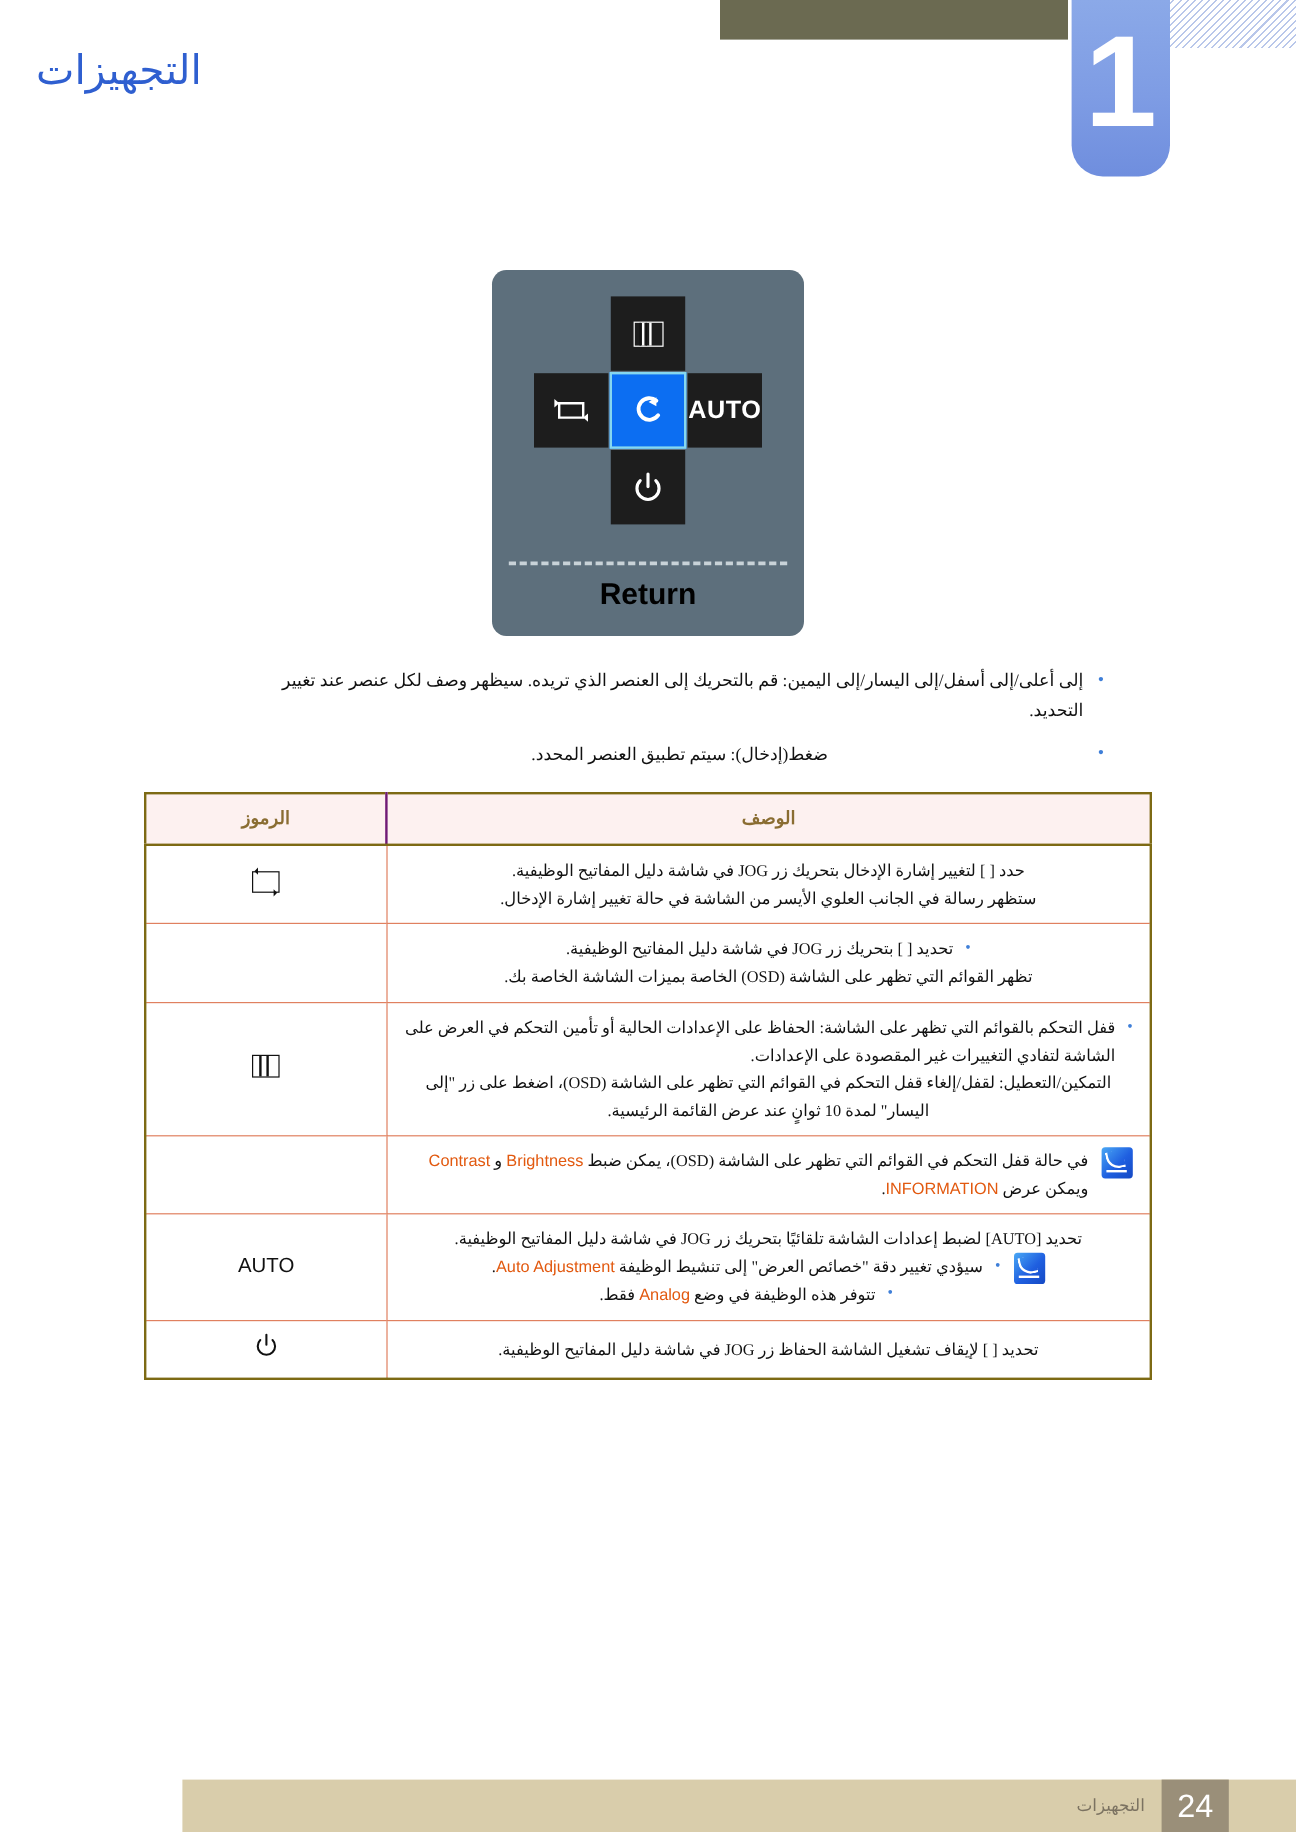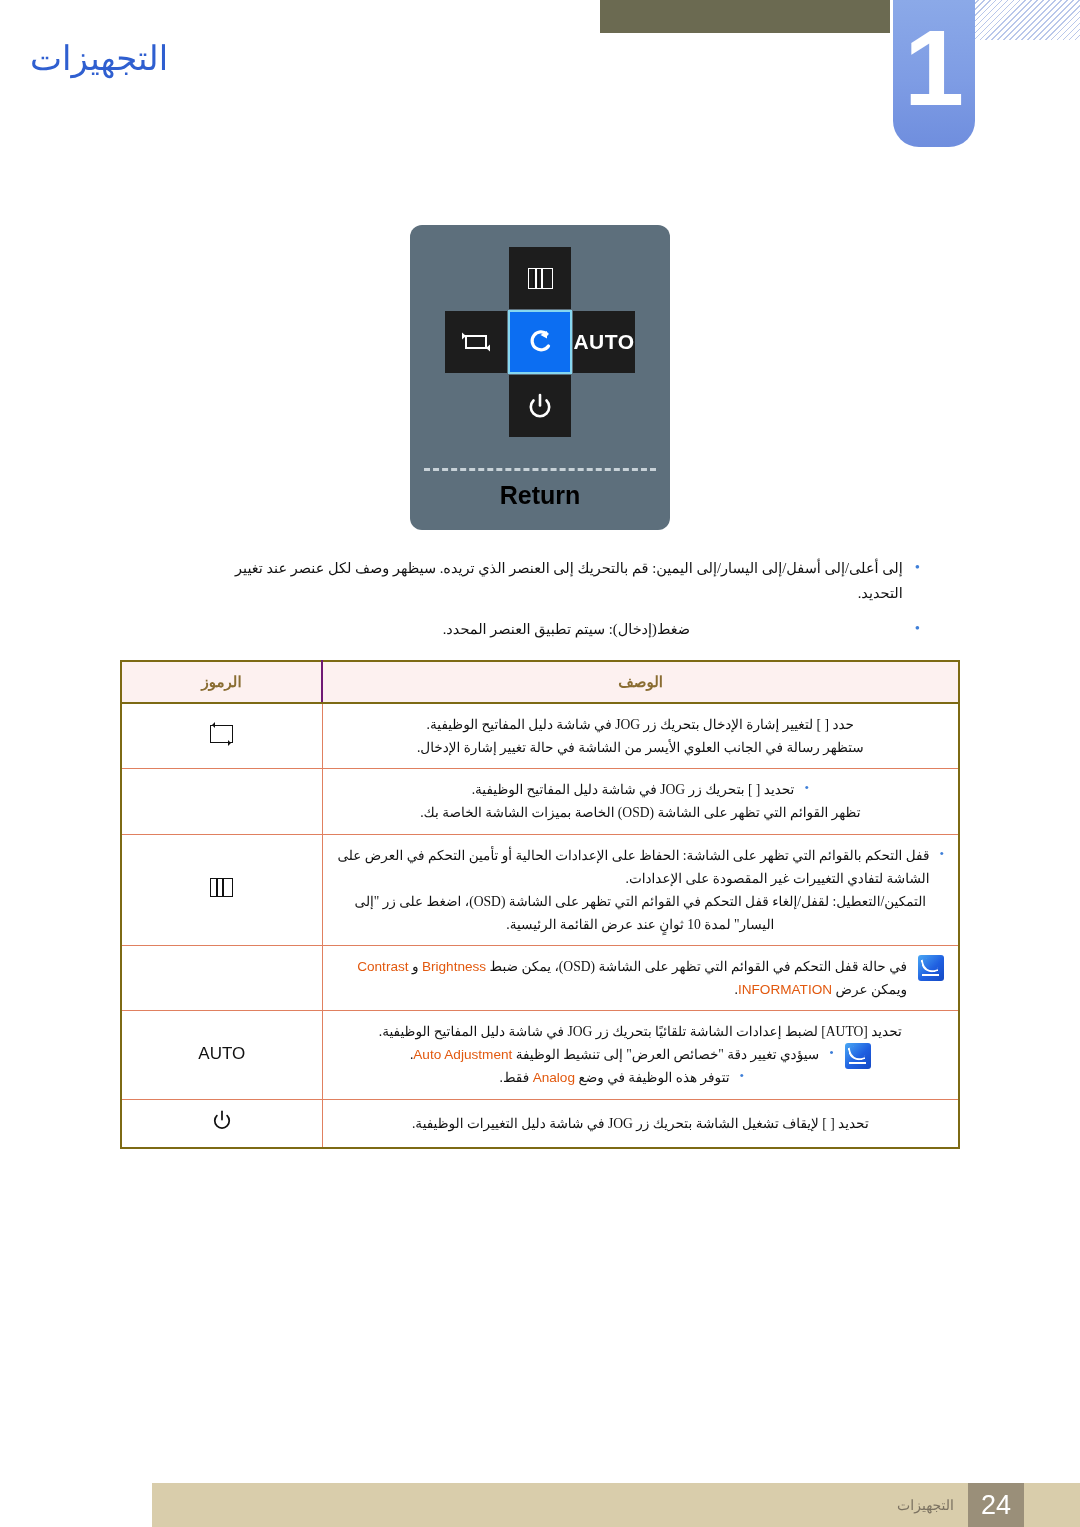--- a/index.html
+++ b/index.html
@@ -517,21 +517,21 @@
               </span>
             </div>
           </td>
           <td class="sym">
             <span class="mono-lbl" style="font-size:17px;">AUTO</span>
           </td>
         </tr>
 
         <tr>
           <td class="desc">
-            <div class="desc-line">تحديد [ ] لإيقاف تشغيل الشاشة بتحريك زر JOG في شاشة دليل التغييرات الوظيفية.</div>
+            <div class="desc-line">تحديد [ ] لإيقاف تشغيل الشاشة الحفاظ زر JOG في شاشة دليل المفاتيح الوظيفية.</div>
           </td>
           <td class="sym">
             <svg width="22" height="22" viewBox="0 0 28 28">
               <path d="M7.5 8.5 A 9.2 9.2 0 1 0 20.5 8.5" fill="none" stroke="#111111" stroke-width="2.2" stroke-linecap="round"></path>
               <line x1="14" y1="3" x2="14" y2="13.5" stroke="#111111" stroke-width="2.2" stroke-linecap="round"></line>
             </svg>
           </td>
         </tr>
 
       </tbody>

